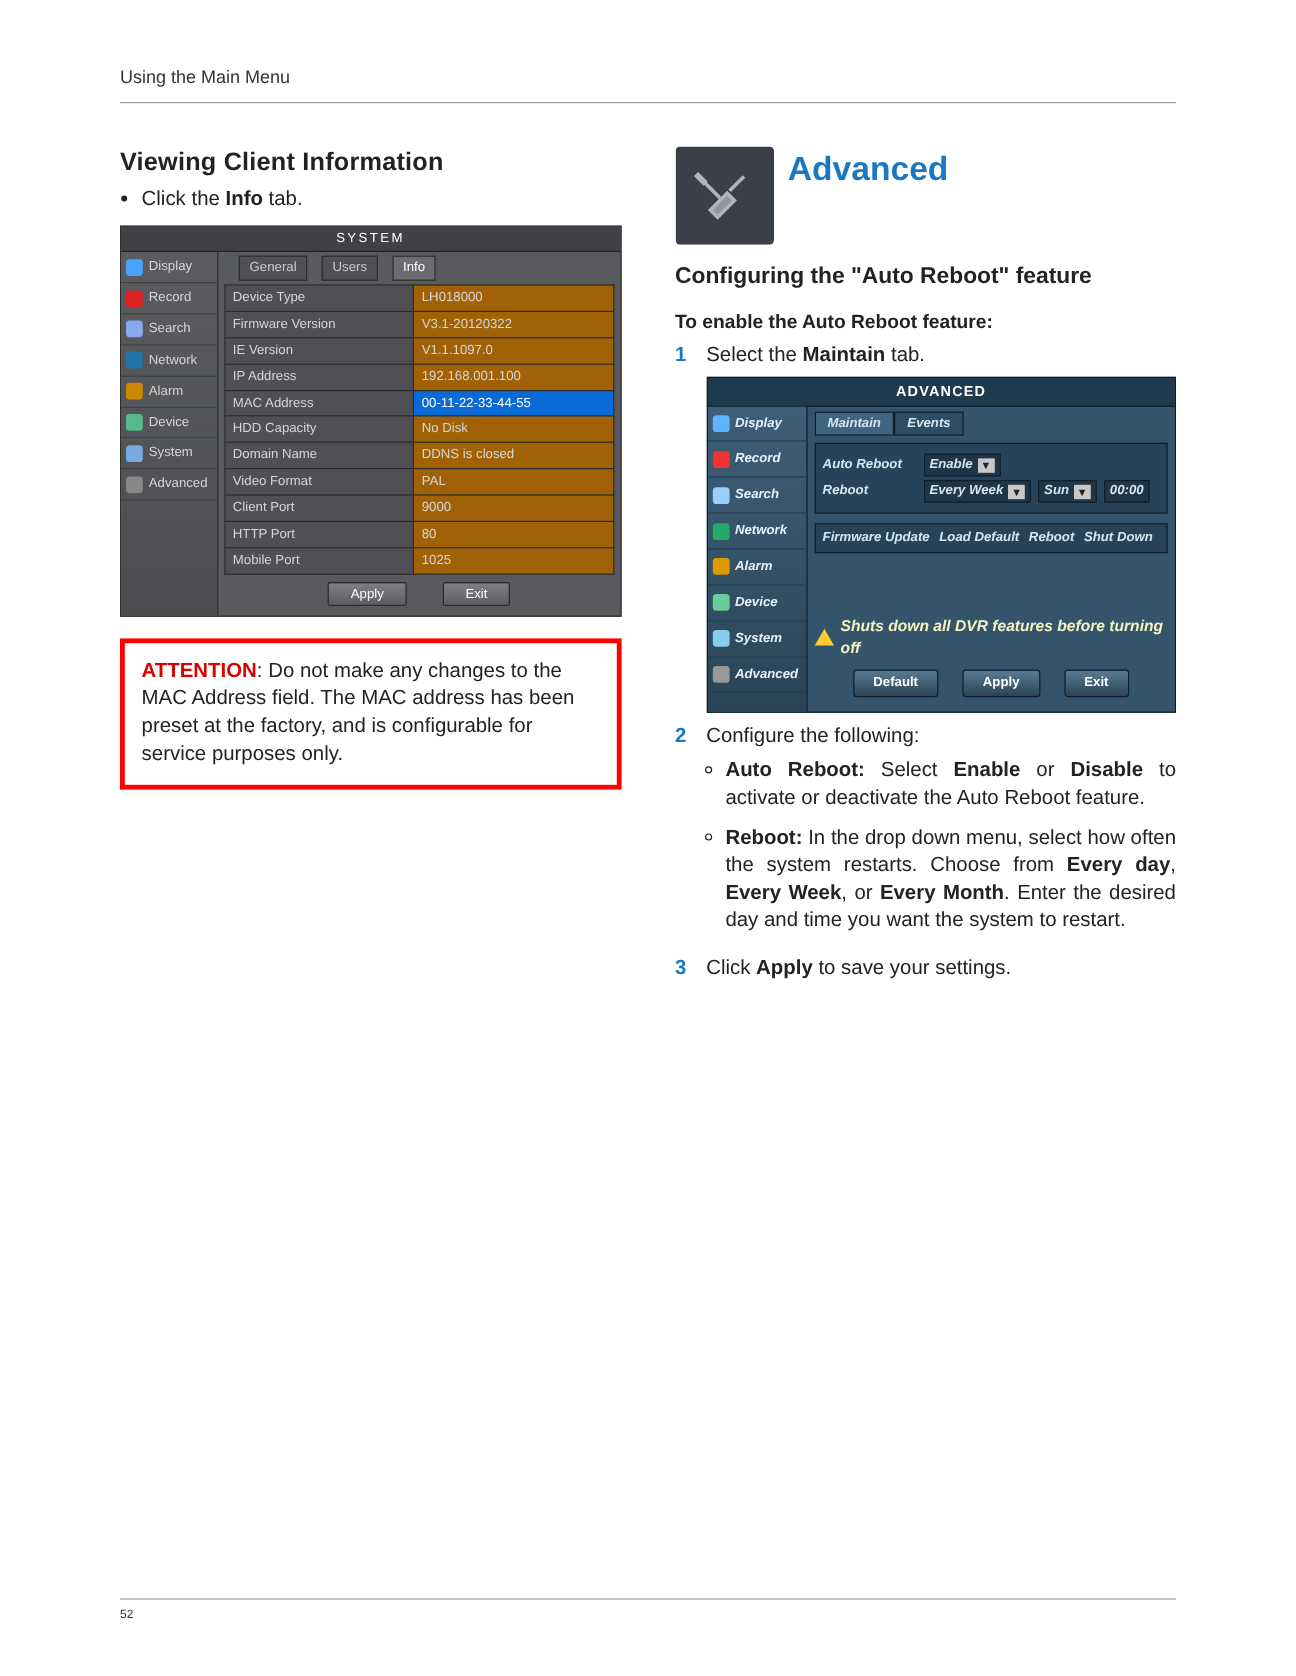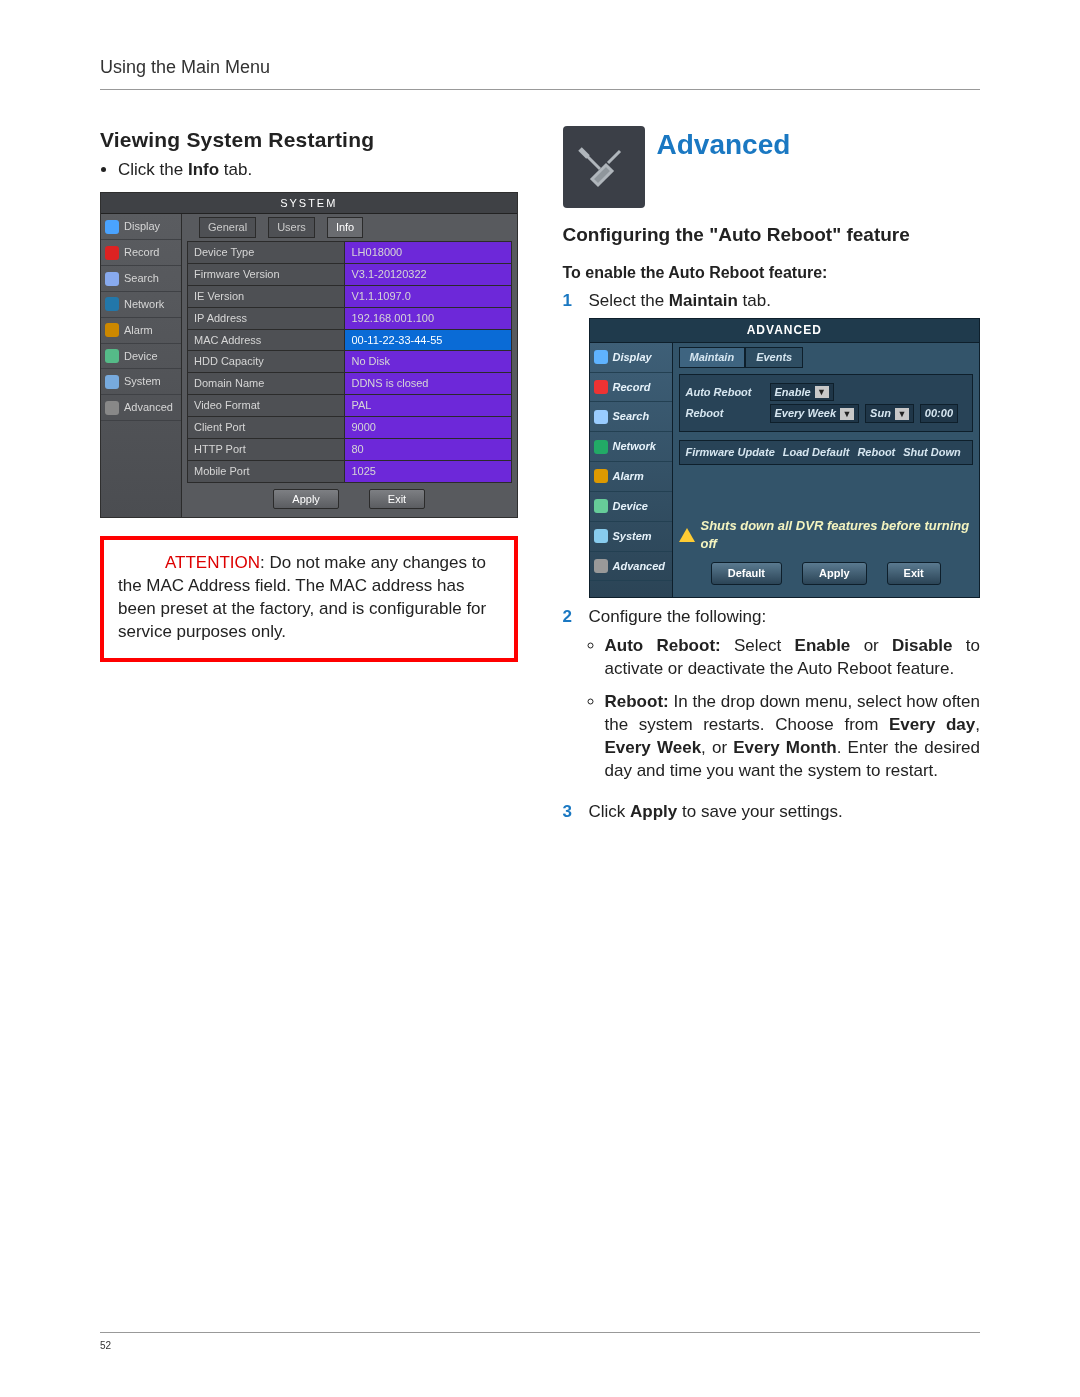--- a/index.html
+++ b/index.html
@@ -1,43 +1,43 @@
 <!DOCTYPE html>
 <html><head>
 <meta charset="utf-8">
 <style>
   html,body{margin:0;padding:0;background:#fff;color:#222;font-family:Arial,Helvetica,sans-serif;font-size:17px;line-height:1.35;}
   .page{width:1080px;min-height:1397px;margin:0 auto;padding:55px 100px 40px 100px;box-sizing:border-box;position:relative;}
-  .running-head{font-size:18px;color:#333;padding-bottom:10px;border-bottom:1px solid #999;margin-bottom:36px;}
+  .running-head{font-size:15px;color:#333;padding-bottom:10px;border-bottom:1px solid #999;margin-bottom:36px;}
   .cols{display:flex;gap:45px;}
   .col{flex:1 1 0;}
   h2.sec{font-size:21px;font-weight:bold;margin:0 0 4px 0;letter-spacing:.2px;}
   h1.blue{color:#1a78c2;font-size:28px;font-weight:bold;margin:0 0 2px 0;}
   h3.sub{font-size:19px;font-weight:bold;margin:14px 0 4px 0;}
   h4.steps{font-size:16px;font-weight:bold;margin:14px 0 6px 0;}
   p{margin:4px 0 8px 0;text-align:justify;}
   ul.b{margin:2px 0 8px 0;padding-left:18px;}
   ul.b>li{margin:0 0 4px 0;}
   .attention-box{border:4px solid #f00;padding:12px 14px 14px 14px;margin:18px 0 0 0;}
-  .attention-box .lead{color:#d00;font-weight:normal;margin-left:47px;}
+  .attention-box .lead{color:#d00;font-weight:bold;}
 
   
   .shot1{background:#585a5e;color:#d6d6d6;font-family:Tahoma,Arial,sans-serif;font-size:11px;border:1px solid #2f2f2f;margin-top:10px;}
   .shot1 .title{background:#3f4145;color:#fff;text-align:center;font-size:11px;letter-spacing:2px;padding:3px 0;border-bottom:1px solid #222;}
   .shot1 .body{display:flex;}
   .shot1 .side{width:80px;background:linear-gradient(#5a5c60,#4b4d51);border-right:1px solid #2b2b2b;}
   .shot1 .side .itm{display:flex;align-items:center;gap:5px;padding:5px 4px;border-bottom:1px solid #3f4145;}
   .shot1 .side .ic{width:14px;height:14px;border-radius:3px;display:inline-block;}
   .shot1 .main{flex:1;padding:3px 5px 6px 5px;}
   .shot1 .tabs{display:flex;gap:0;margin-bottom:3px;}
   .shot1 .tab{background:#4e5054;border:1px solid #2b2b2b;padding:2px 8px;font-size:11px;color:#ccc;margin-left:12px;}
   .shot1 .tab.active{background:#6a6c70;color:#fff;}
   table.info{border-collapse:collapse;width:100%;font-size:11px;}
   table.info td{border:1px solid #2b2b2b;padding:3px 6px;background:#4e5054;color:#d6d6d6;}
-  table.info td.val{background:#6d28d9;}
+  table.info td.val{background:#a16207;}
   table.info td.hl{background:#0a6bd6;color:#fff;}
   .shot1 .btns{display:flex;justify-content:center;gap:30px;padding:6px 0 2px 0;}
   .shot1 .btn{background:linear-gradient(#7d7f83,#5b5d61);border:1px solid #2b2b2b;color:#fff;font-size:11px;padding:2px 18px;border-radius:2px;}
 
   
   .adv-icon{float:left;width:82px;height:82px;background:#3b3f47;border-radius:4px;margin-right:12px;display:flex;align-items:center;justify-content:center;color:#9aa0a6;}
   .adv-icon svg{width:64px;height:64px;}
 
   
   .shot2{background:#33546a;color:#d6e6f0;font-family:Tahoma,Arial,sans-serif;font-size:11px;border:1px solid #0e1f2b;margin-top:6px;}
@@ -72,21 +72,21 @@
 </style>
 </head>
 <body>
 
 <div class="page">
   <div class="running-head">Using the Main Menu</div>
 
   <div class="cols">
 
     <div class="col">
-      <h2 class="sec">Viewing System Restarting</h2>
+      <h2 class="sec">Viewing Client Information</h2>
       <ul class="b">
         <li>
           <span>Click the </span><b>Info</b><span> tab.</span>
         </li>
       </ul>
 
       <div class="shot1">
         <div class="title">SYSTEM</div>
         <div class="body">
           <div class="side">

